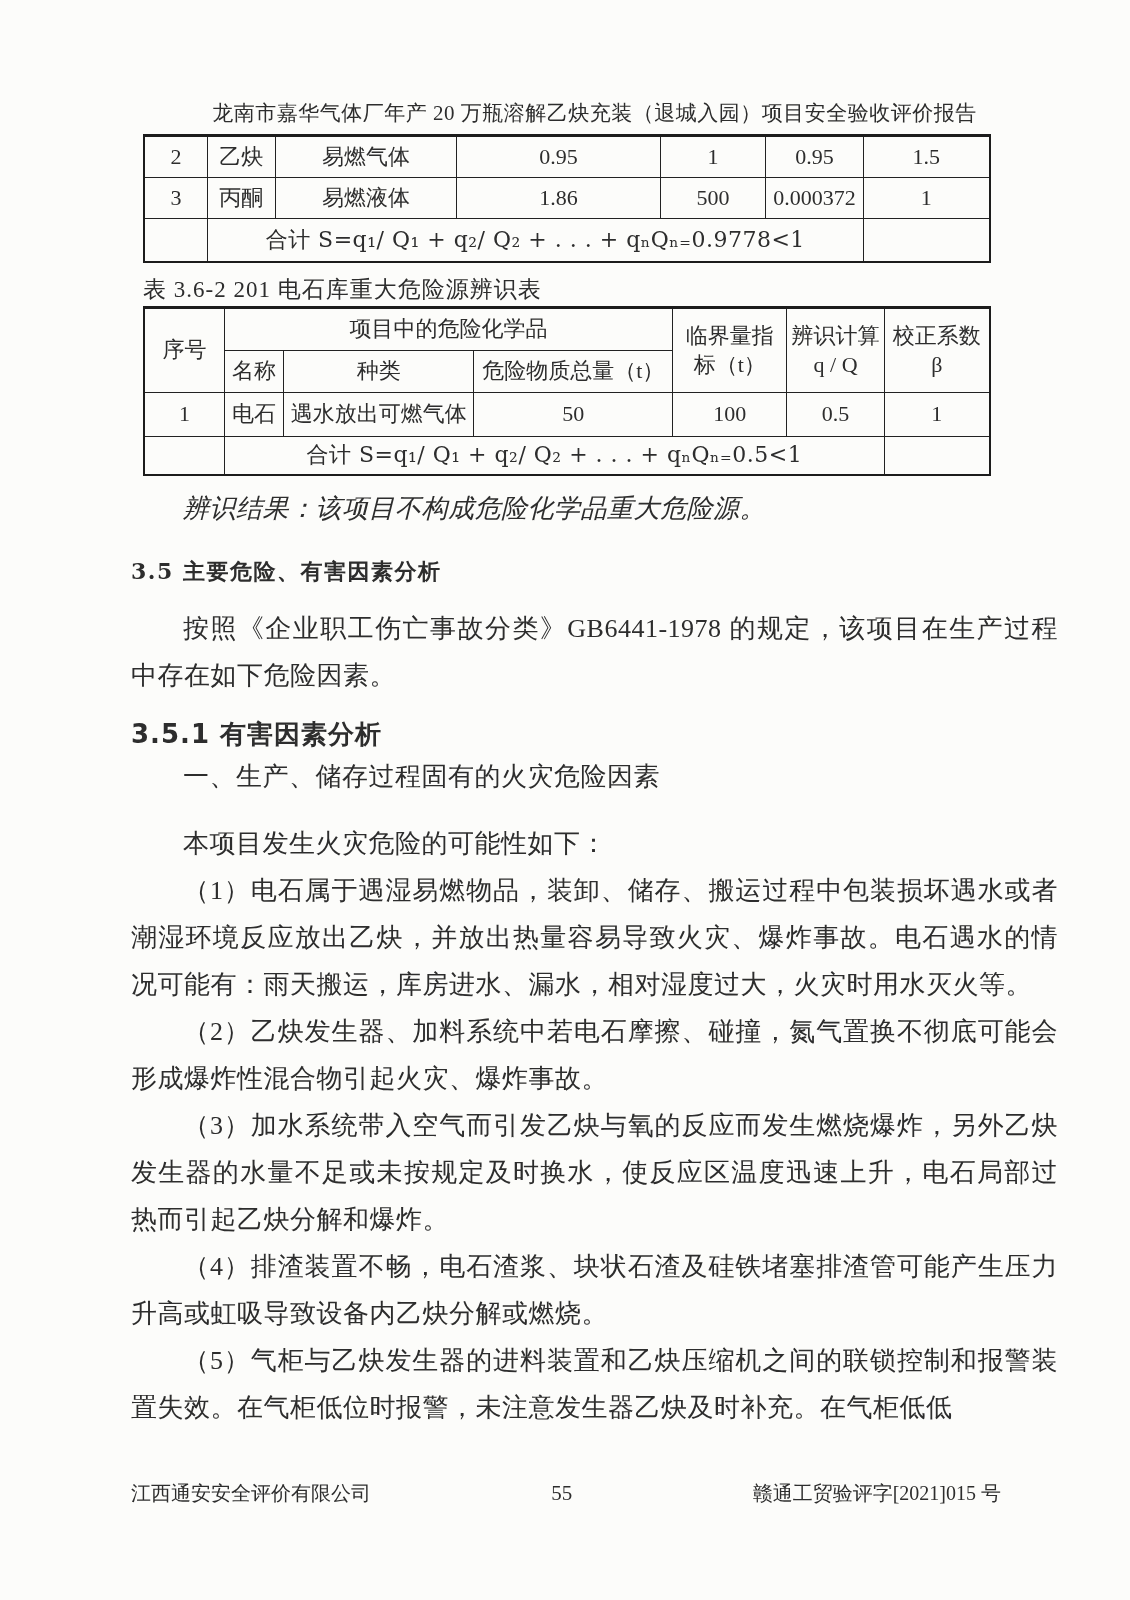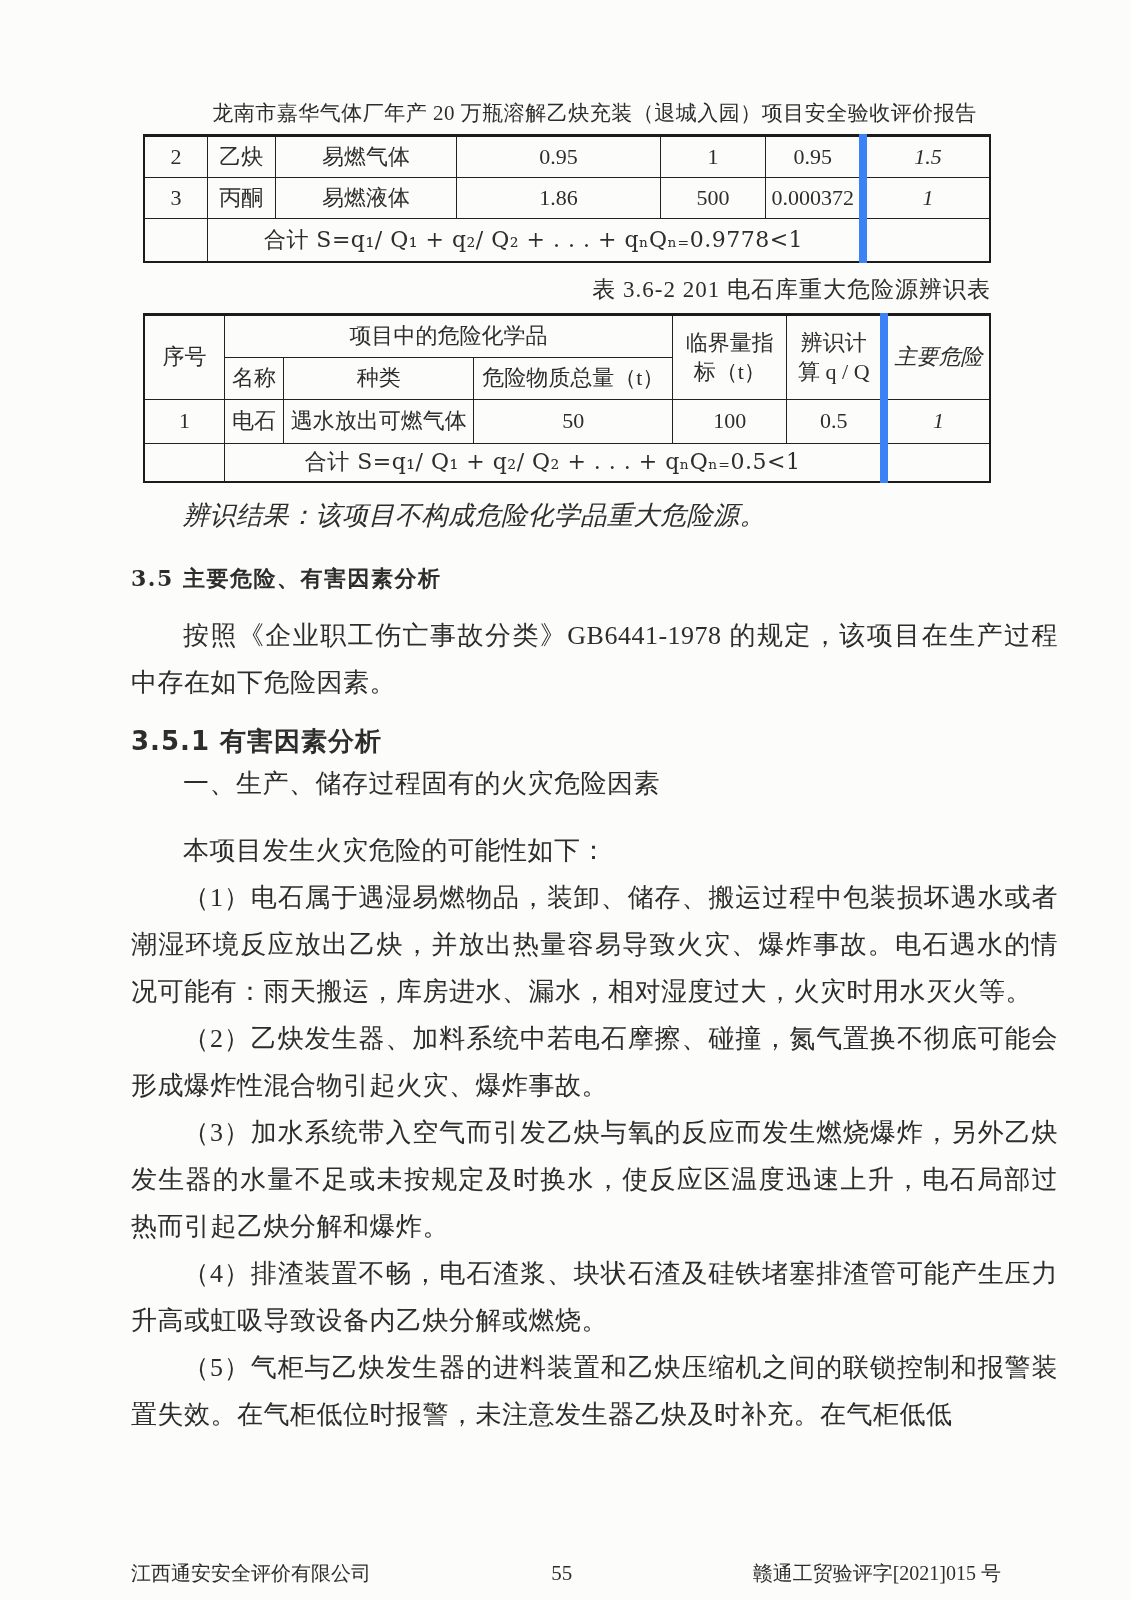--- a/index.html
+++ b/index.html
@@ -33,40 +33,40 @@
   }
   table.doc td{
     border:1.5px solid #222;
     text-align:center;
     vertical-align:middle;
     font-size:22px;
     line-height:1.3;
     padding:2px 4px;
     overflow:hidden;
   }
-  table.doc td.thickleft{border-left:8px solid #3b82f6;font-style:italic;}
+  table.doc td.thickleft{border-left:1px solid #3b82f6;}
   table.t1 td{height:36px;}
   table.t1 tr.total td{height:38px;}
   table.t2 tr.h1 td{height:37px;}
   table.t2 tr.h2 td{height:37px;}
   table.t2 tr.body td{height:39px;}
   table.t2 tr.total td{height:33px;}
   .formula{
     font-size:22px;
     font-family:"DejaVu Serif","DejaVu Sans",serif;
     letter-spacing:0.5px;
   }
 
   .caption{
     width:848px;margin-left:12px;
-    text-align:right;
+    text-align:left;
     font-size:23px;
     line-height:30px;
     margin-top:12px;
-    margin-bottom:8px;
+    margin-bottom:1px;
     letter-spacing:1px;
   }
 
   p.body{
     margin:0;
     font-size:26px;
     line-height:47px;
     text-align:justify;
     letter-spacing:0.5px;
   }
@@ -87,21 +87,21 @@
     line-height:38px;
     font-weight:bold;
     letter-spacing:1px;
     font-family:"DejaVu Sans","Liberation Sans",sans-serif;
   }
   p.first-after-heading{margin-top:20px;}
   p.intro{margin-top:14px;}
 
   .footer{
     position:absolute;
-    left:131px;right:129px;top:1558px;
+    left:131px;right:129px;top:1478px;
     display:flex;
     justify-content:space-between;
     align-items:baseline;
     font-size:20px;
     line-height:30px;
   }
   .footer .pageno{font-size:21px;}
 </style>
 </head>
 <body>
@@ -159,21 +159,21 @@
           <col style="width:13.5%">
           <col style="width:11.5%">
           <col style="width:12.5%">
       </colgroup>
       <tbody>
         <tr class="h1">
           <td rowspan="2">序号</td>
           <td colspan="3">项目中的危险化学品</td>
           <td rowspan="2">临界量指标（t）</td>
           <td rowspan="2">辨识计算 q / Q</td>
-          <td rowspan="2" class="thickleft">主要危险</td>
+          <td rowspan="2" class="thickleft">校正系数β</td>
         </tr>
         <tr class="h2">
           <td>名称</td>
           <td>种类</td>
           <td>危险物质总量（t）</td>
         </tr>
         <tr class="body">
           <td>1</td>
           <td>电石</td>
           <td>遇水放出可燃气体</td>

